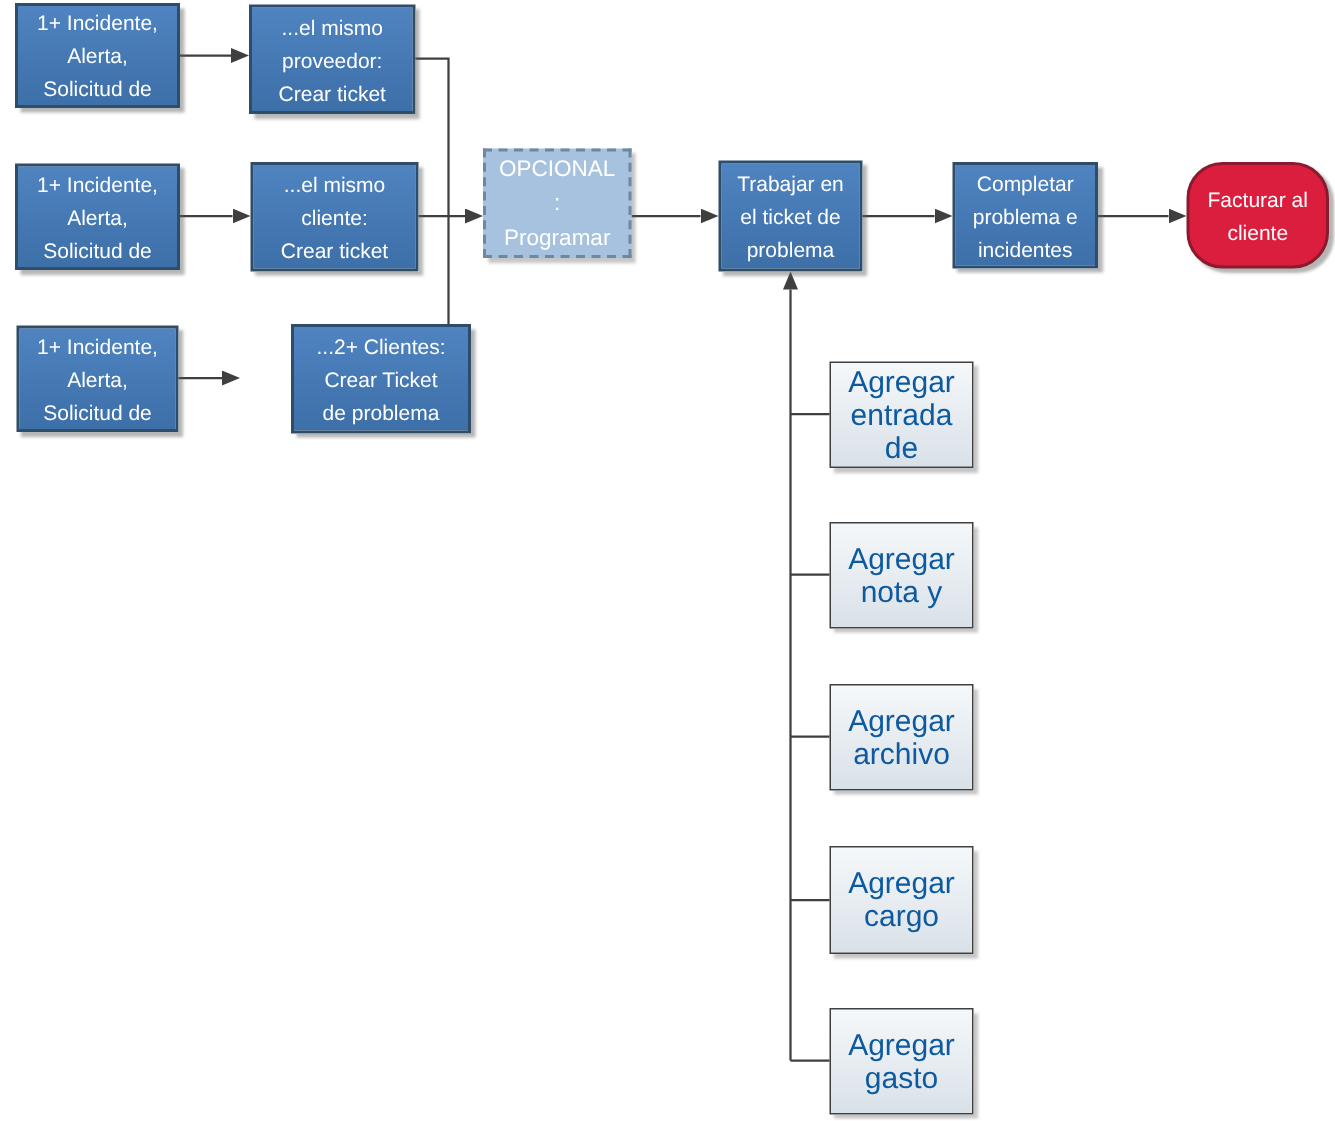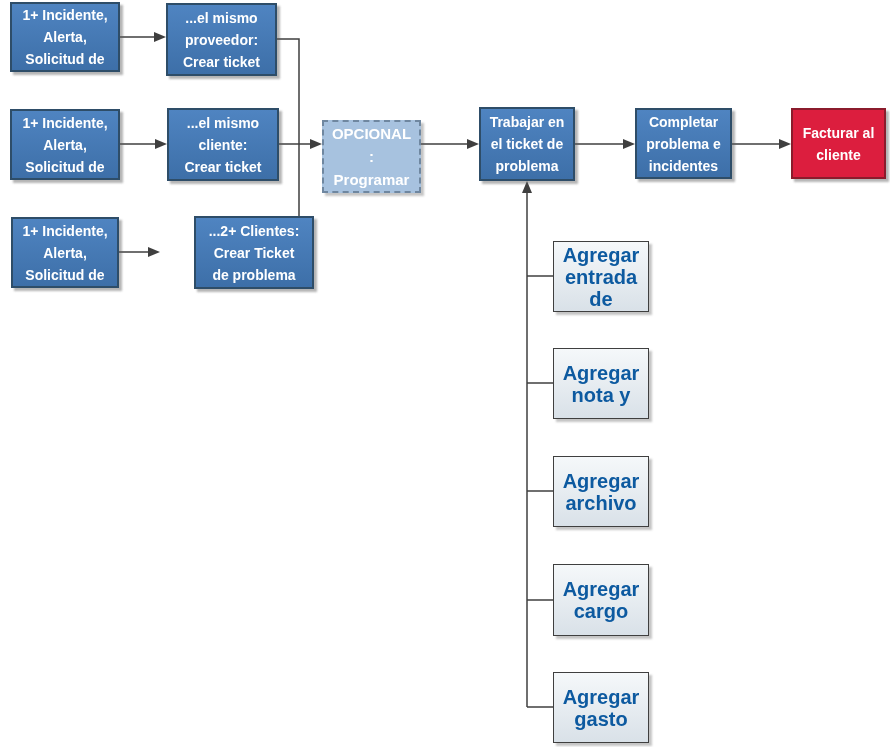--- a/index.html
+++ b/index.html
@@ -27,21 +27,21 @@
     fill: none;
   }
   .node {
     position: absolute;
     box-sizing: border-box;
     display: flex;
     align-items: center;
     justify-content: center;
     text-align: center;
     white-space: pre-line;
-    font-weight: bold;
+    font-weight: normal;
   }
   .node.blue {
     background: linear-gradient(180deg, var(--node-blue-top, #4f84c1), var(--node-blue-bottom, #3d6fa8));
     border: 2px solid var(--node-blue-border, #2e4d68);
     color: var(--text-light, #ffffff);
     font-size: 14px;
     line-height: 22px;
     box-shadow: 3px 3px 2px rgba(90, 90, 90, 0.45);
   }
   .node.optional {
@@ -68,24 +68,24 @@
     line-height: 22px;
     box-shadow: 3px 3px 2px rgba(90, 90, 90, 0.35);
   }
   
   #n-src1 { left: 10px;  top: 2px;   width: 110px; height: 70px; }
   #n-src2 { left: 10px;  top: 109px; width: 110px; height: 71px; }
   #n-src3 { left: 11px;  top: 217px; width: 108px; height: 71px; }
   #n-t1   { left: 166px; top: 3px;   width: 111px; height: 73px; }
   #n-t2   { left: 167px; top: 108px; width: 112px; height: 73px; }
   #n-t3   { left: 160px; top: 216px; width: 120px; height: 73px; margin-left: 34px; }
-  #n-opc  { left: 322px; top: 120px; width: 99px;  height: 73px; }
+  #n-opc  { left: 322px; top: 99px; width: 99px;  height: 73px; }
   #n-tra  { left: 479px; top: 107px; width: 96px;  height: 74px; }
   #n-com  { left: 635px; top: 108px; width: 97px;  height: 71px; }
-  #n-fac  { left: 791px; top: 108px; width: 95px;  height: 71px; }
+  #n-fac  { left: 791px; top: 108px; width: 95px;  height: 71px; border-radius: 24px; }
   #n-a1   { left: 553px; top: 241px; width: 96px;  height: 71px; }
   #n-a2   { left: 553px; top: 348px; width: 96px;  height: 71px; }
   #n-a3   { left: 553px; top: 456px; width: 96px;  height: 71px; }
   #n-a4   { left: 553px; top: 564px; width: 96px;  height: 72px; }
   #n-a5   { left: 553px; top: 672px; width: 96px;  height: 71px; }
 </style>
 </head>
 <body>
 
 <div id="canvas">

